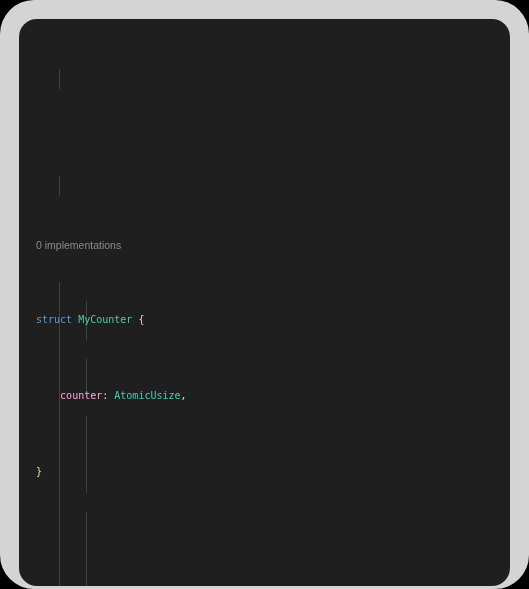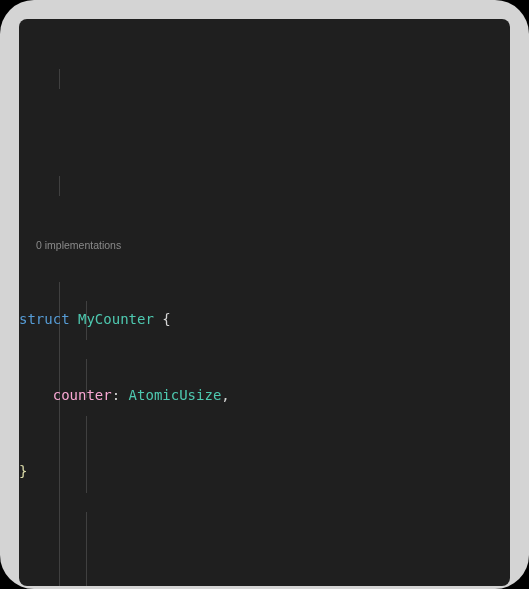--- a/index.html
+++ b/index.html
@@ -13,35 +13,36 @@
     position:absolute;left:0;top:0;width:529px;height:589px;
     background:#d4d4d4;
     border-radius:34px;
     overflow:hidden;
   }
   #editor{
     position:absolute;
     left:19px;top:19px;
     width:491px;height:567px;
     background:#1f1f1f;
-    border-radius:8px;
+    border-radius:18px;
     overflow:hidden;
   }
   #code{
     position:absolute;left:0;top:0;
     width:491px;height:567px;
     padding:10px 0 0 0;
     box-sizing:border-box;
     white-space:pre;
   }
   .ln{
     position:relative;
     height:19.1px;
     line-height:19.1px;
-    font-size:14px;
+    font-size:10px;
+    padding-left:17px;
     color:#d4d4d4;
     white-space:pre;
   }
   .lens{
     height:15px;line-height:15px;
     font-size:10.5px;
     font-family:"Liberation Sans", sans-serif;
     color:#8a8a8a;
     padding-left:17px;
     white-space:pre;

